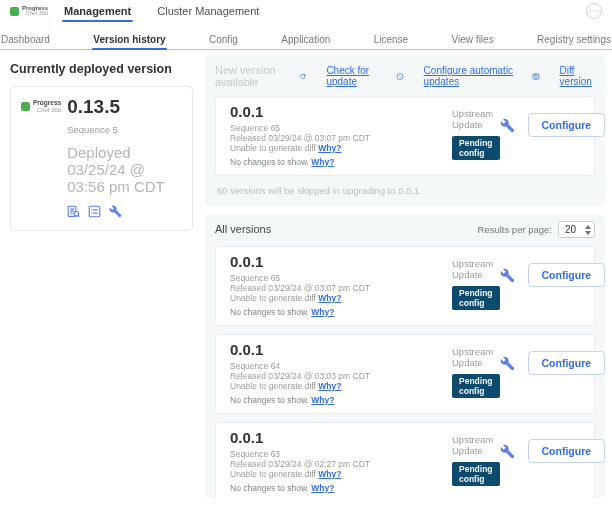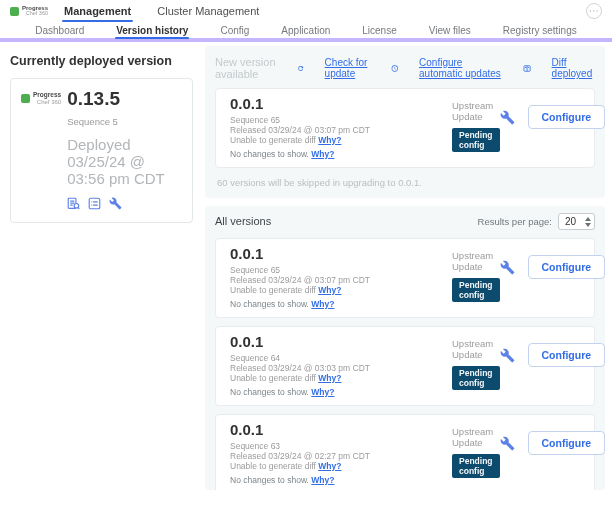--- a/index.html
+++ b/index.html
@@ -17,22 +17,22 @@
   .nav-tab{position:relative;height:100%;display:flex;align-items:center;
     font-size:11px;color:#4f4f4f;margin-right:22px;padding:0 2px;cursor:pointer;}
   .nav-tab.active{font-weight:bold;color:#323232;}
   .nav-tab.active::after{content:"";position:absolute;left:0;right:0;bottom:0;height:2px;
     background:#326de6;border-radius:1px;}
   .nav-menu{margin-left:auto;width:16px;height:16px;border:1px solid #cfd4d6;border-radius:50%;
     color:#b3b8bb;font-size:10px;line-height:13px;text-align:center;cursor:pointer;
     letter-spacing:.5px;user-select:none;}
 
   
-  .subnav{height:20px;display:flex;justify-content:center;align-items:center;gap:30px;
-    border-bottom:4px solid #c4b5fd;}
+  .subnav{height:20px;display:flex;justify-content:space-between;align-items:center;gap:30px;
+    border-bottom:1px solid #c4b5fd;margin-top:8px;}
   .subnav-item{position:relative;height:100%;display:flex;align-items:center;
     font-size:10px;color:#76797c;cursor:pointer;padding:0 1px;}
   .subnav-item.active{color:#323232;font-weight:bold;}
   .subnav-item.active::after{content:"";position:absolute;left:0;right:0;bottom:-1px;height:2px;
     background:#326de6;border-radius:1px;}
 
   
   .main{display:flex;height:464px;}
   .sidebar{width:205px;flex:0 0 205px;padding:10px 12px 0 10px;}
   .sidebar h2{margin:2px 0 10px 0;font-size:12.5px;font-weight:bold;color:#323232;}
@@ -172,21 +172,21 @@
             <svg viewBox="0 0 24 24" fill="currentColor">
               <path d="M12 2a10 10 0 1 0 10 10A10 10 0 0 0 12 2zm0 18a8 8 0 1 1 8-8 8 8 0 0 1-8 8zm.5-13H11v6l5.25 3.15.75-1.23-4.5-2.67z"></path>
             </svg>
             <span>Configure automatic updates</span>
           </a>
           <a class="p-action">
             <svg viewBox="0 0 24 24" fill="none" stroke="currentColor" stroke-width="2.4">
               <rect x="3" y="4" width="18" height="16" rx="2"></rect>
               <path d="M12 4v16M6.5 9h3M8 7.5v3M14.5 9h3"></path>
             </svg>
-            <span>Diff deployed</span>
+            <span>Diff version</span>
           </a>
         </div>
       </div>
 
       <div class="vcard">
         <div class="v-left">
           <div class="v-num">0.0.1</div>
           <div class="v-meta">Sequence 65</div>
           <div class="v-meta">Released 03/29/24 @ 03:07 pm CDT</div>
           <div class="v-meta"><span>Unable to generate diff </span><a class="v-link">Why?</a></div>

